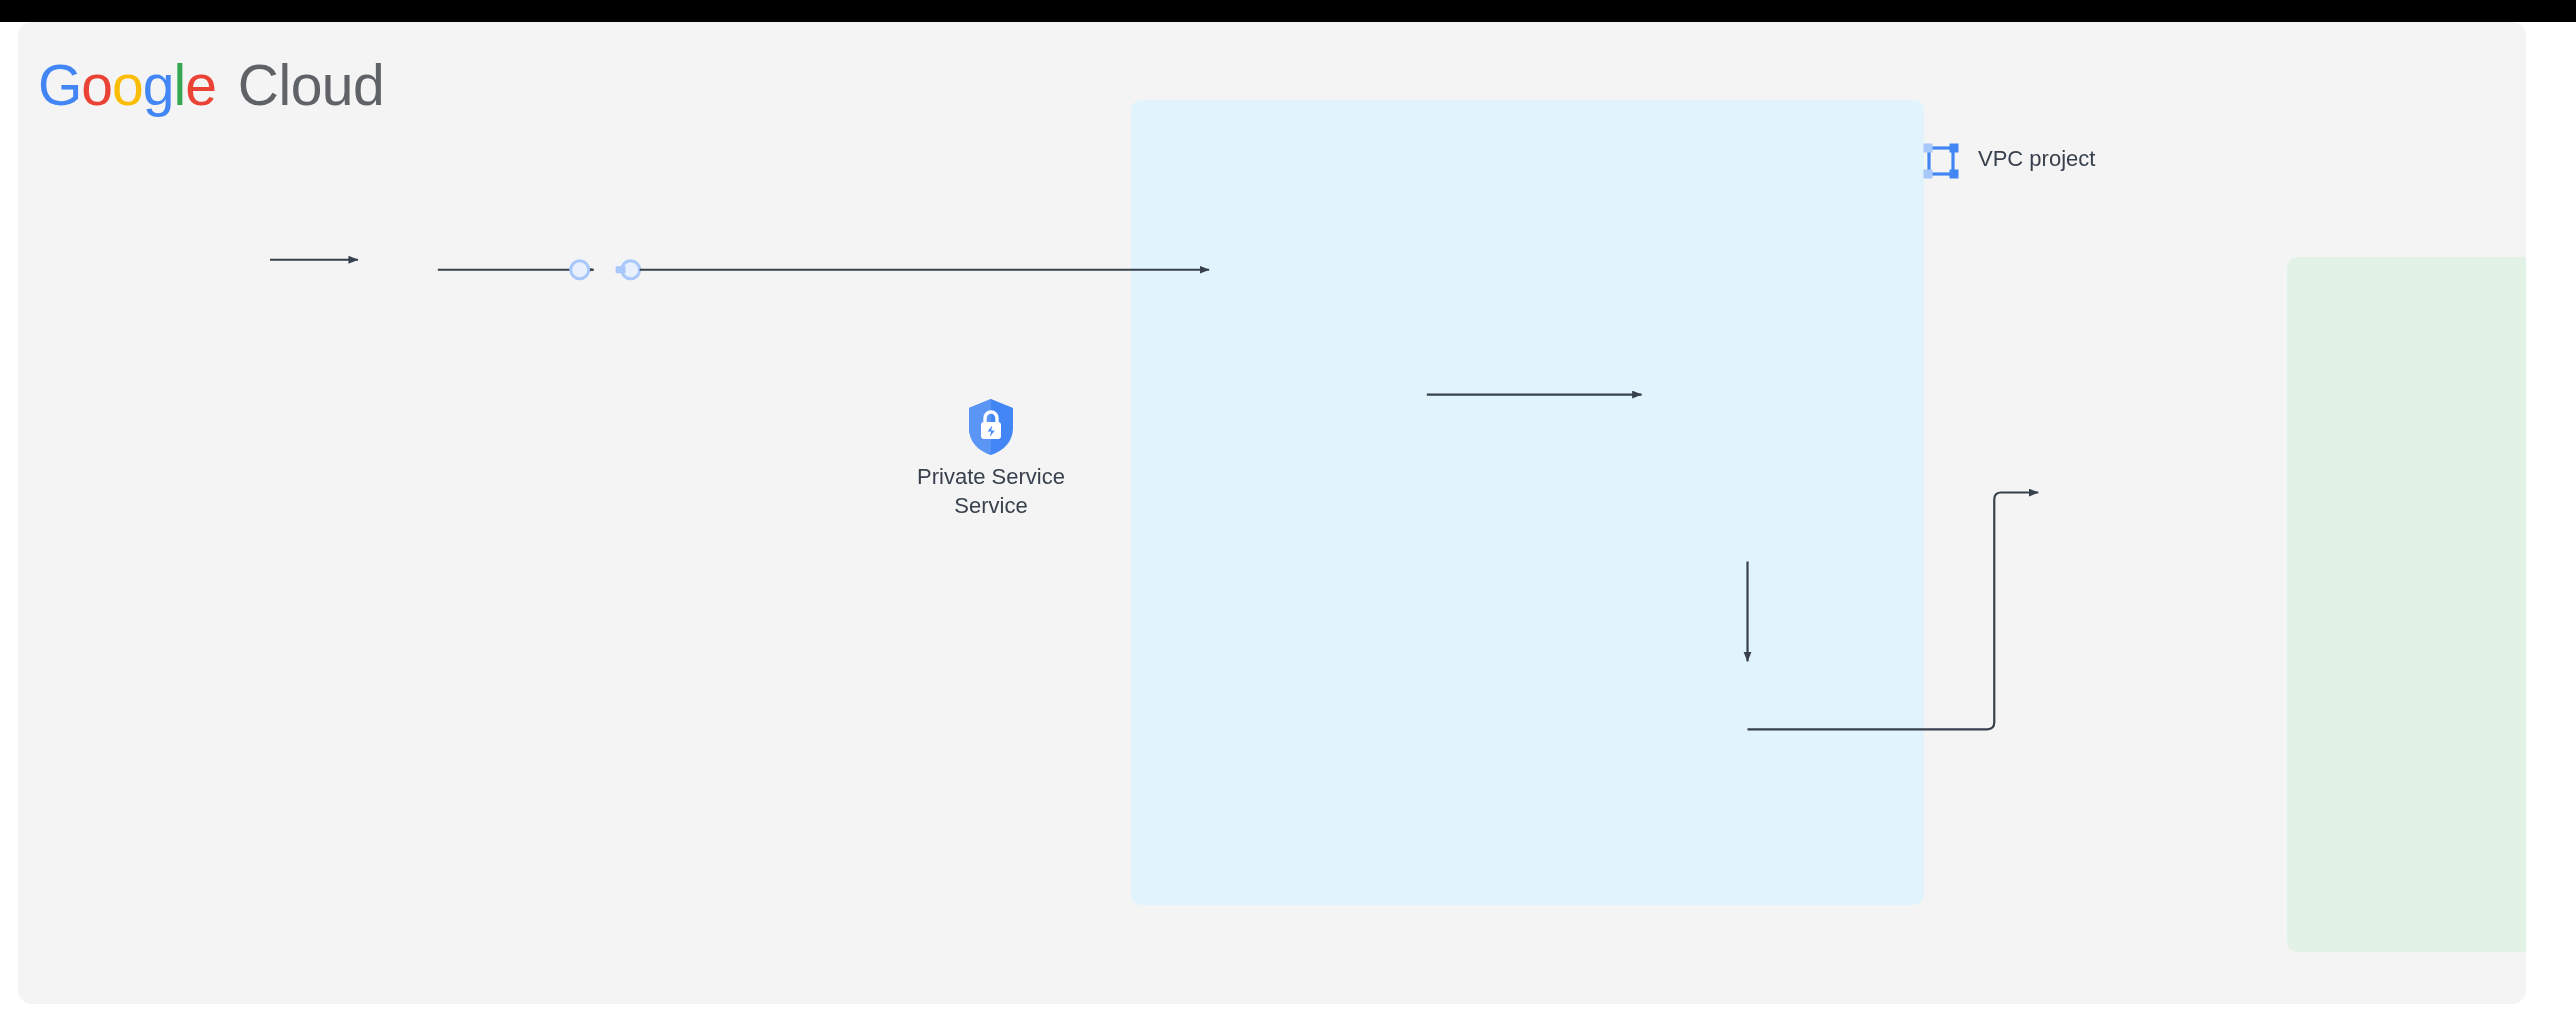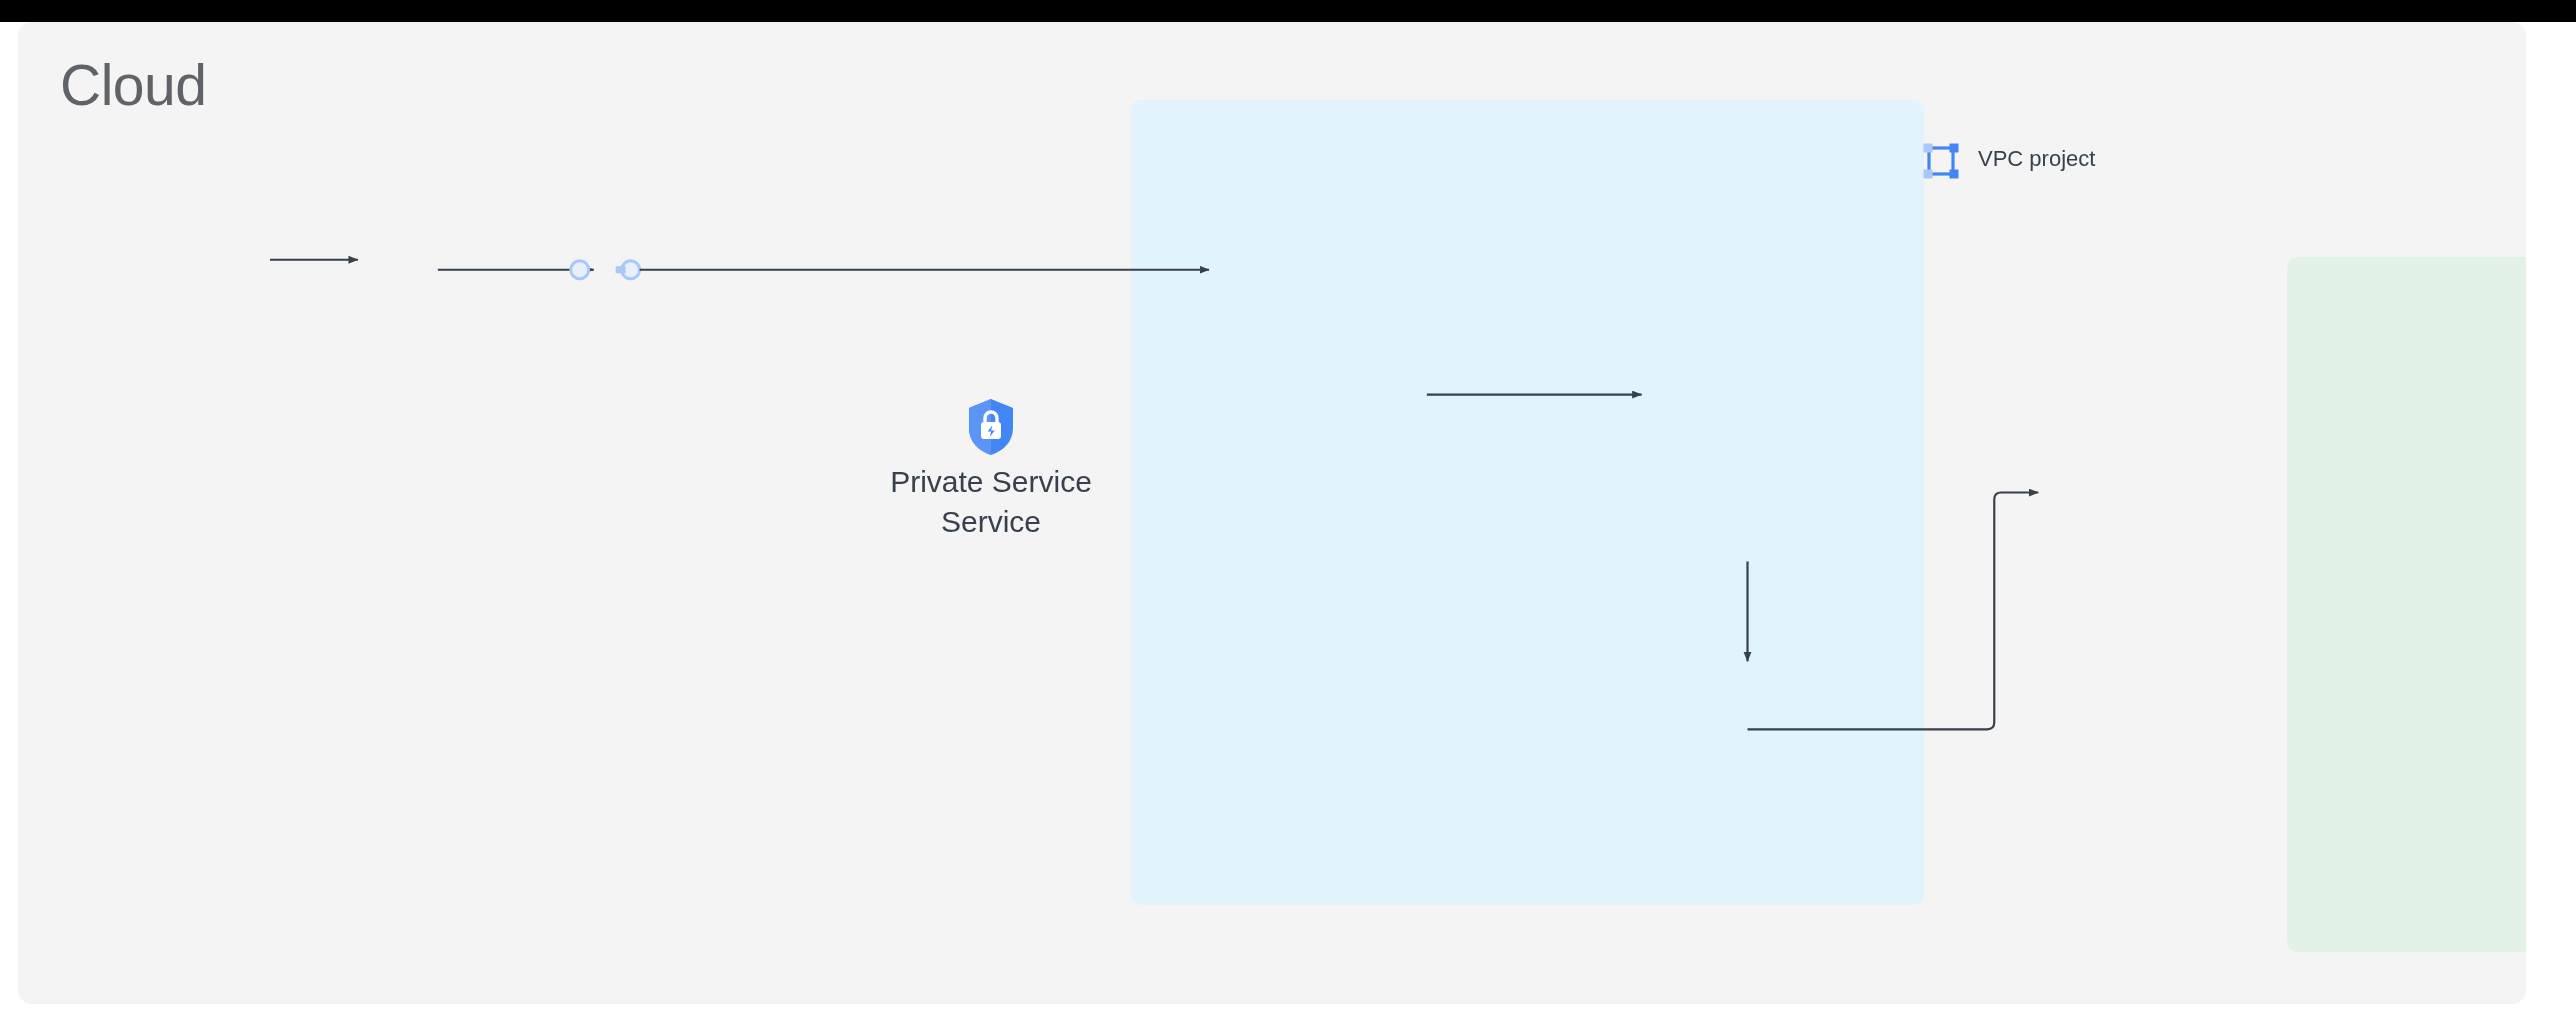--- a/index.html
+++ b/index.html
@@ -157,21 +157,21 @@
     width: 52px; height: 60px;
   }
 
   
   #label-psc {
     position: absolute;
     left: 865px;
     top: 440px;
     width: 216px;
     text-align: center;
-    font-size: 30px;
+    font-size: 22px;
     color: #37404c;
     line-height: 1.32;
   }
 
   
   #edges {
     position: absolute;
     left: 0; top: 0;
     width: 2508px;
     height: 982px;
@@ -186,20 +186,23 @@
 </head>
 <body>
 
 <div id="root">
 
   <div id="topbar"></div>
 
   <div id="canvas">
 
     <div id="logo">
+      <div class="g-word">
+        <span class="gblue">G</span><span class="gred">o</span><span class="gyellow">o</span><span class="gblue">g</span><span class="ggreen">l</span><span class="gred">e</span>
+      </div>
       <div class="cloud-word">Cloud</div>
     </div>
 
 
     <div class="icon" id="icon-psc">
       <svg viewBox="0 0 52 60" width="52" height="60">
         <path d="M26 2 L48 11 L48 31 C48 45 38 54 26 58 C14 54 4 45 4 31 L4 11 Z" fill="#4285f4"></path>
         <path d="M26 2 L4 11 L4 31 C4 45 14 54 26 58 Z" fill="#5b95f5"></path>
         <rect x="16" y="25" width="20" height="17" rx="3" fill="#ffffff"></rect>
         <path d="M20 25 v-4 a6 6 0 0 1 12 0 v4" fill="none" stroke="#ffffff" stroke-width="3.4"></path>

